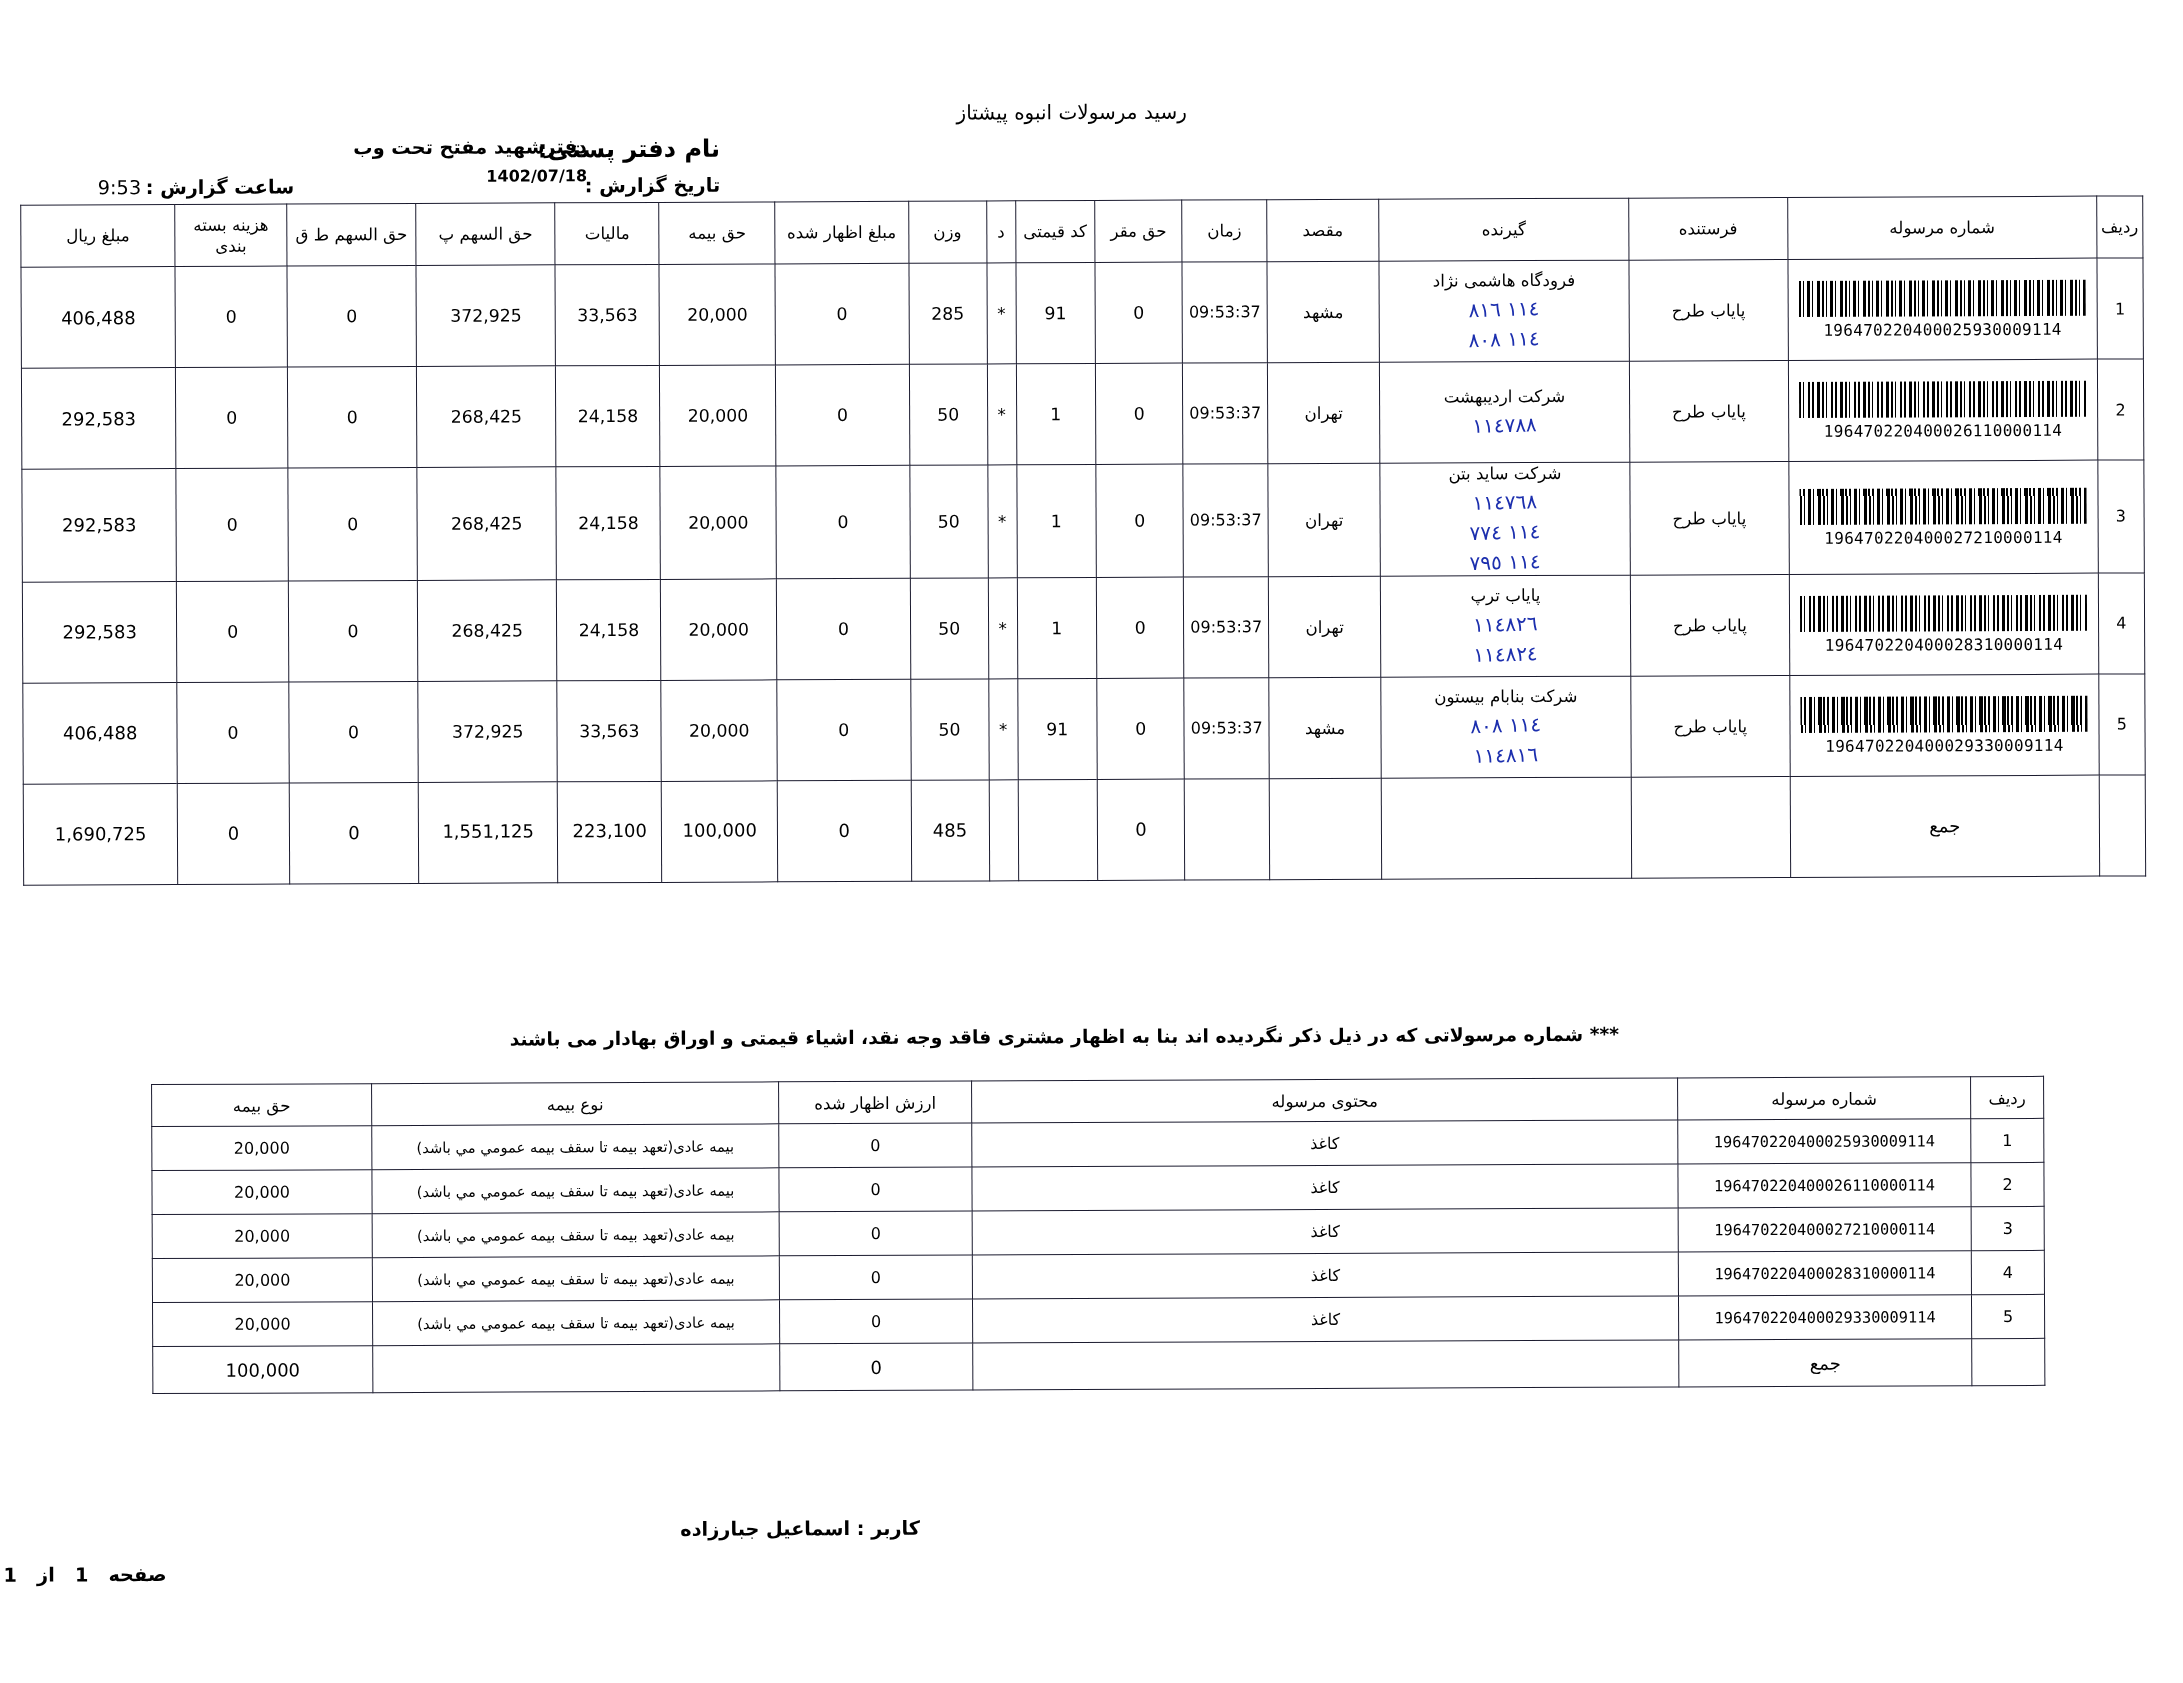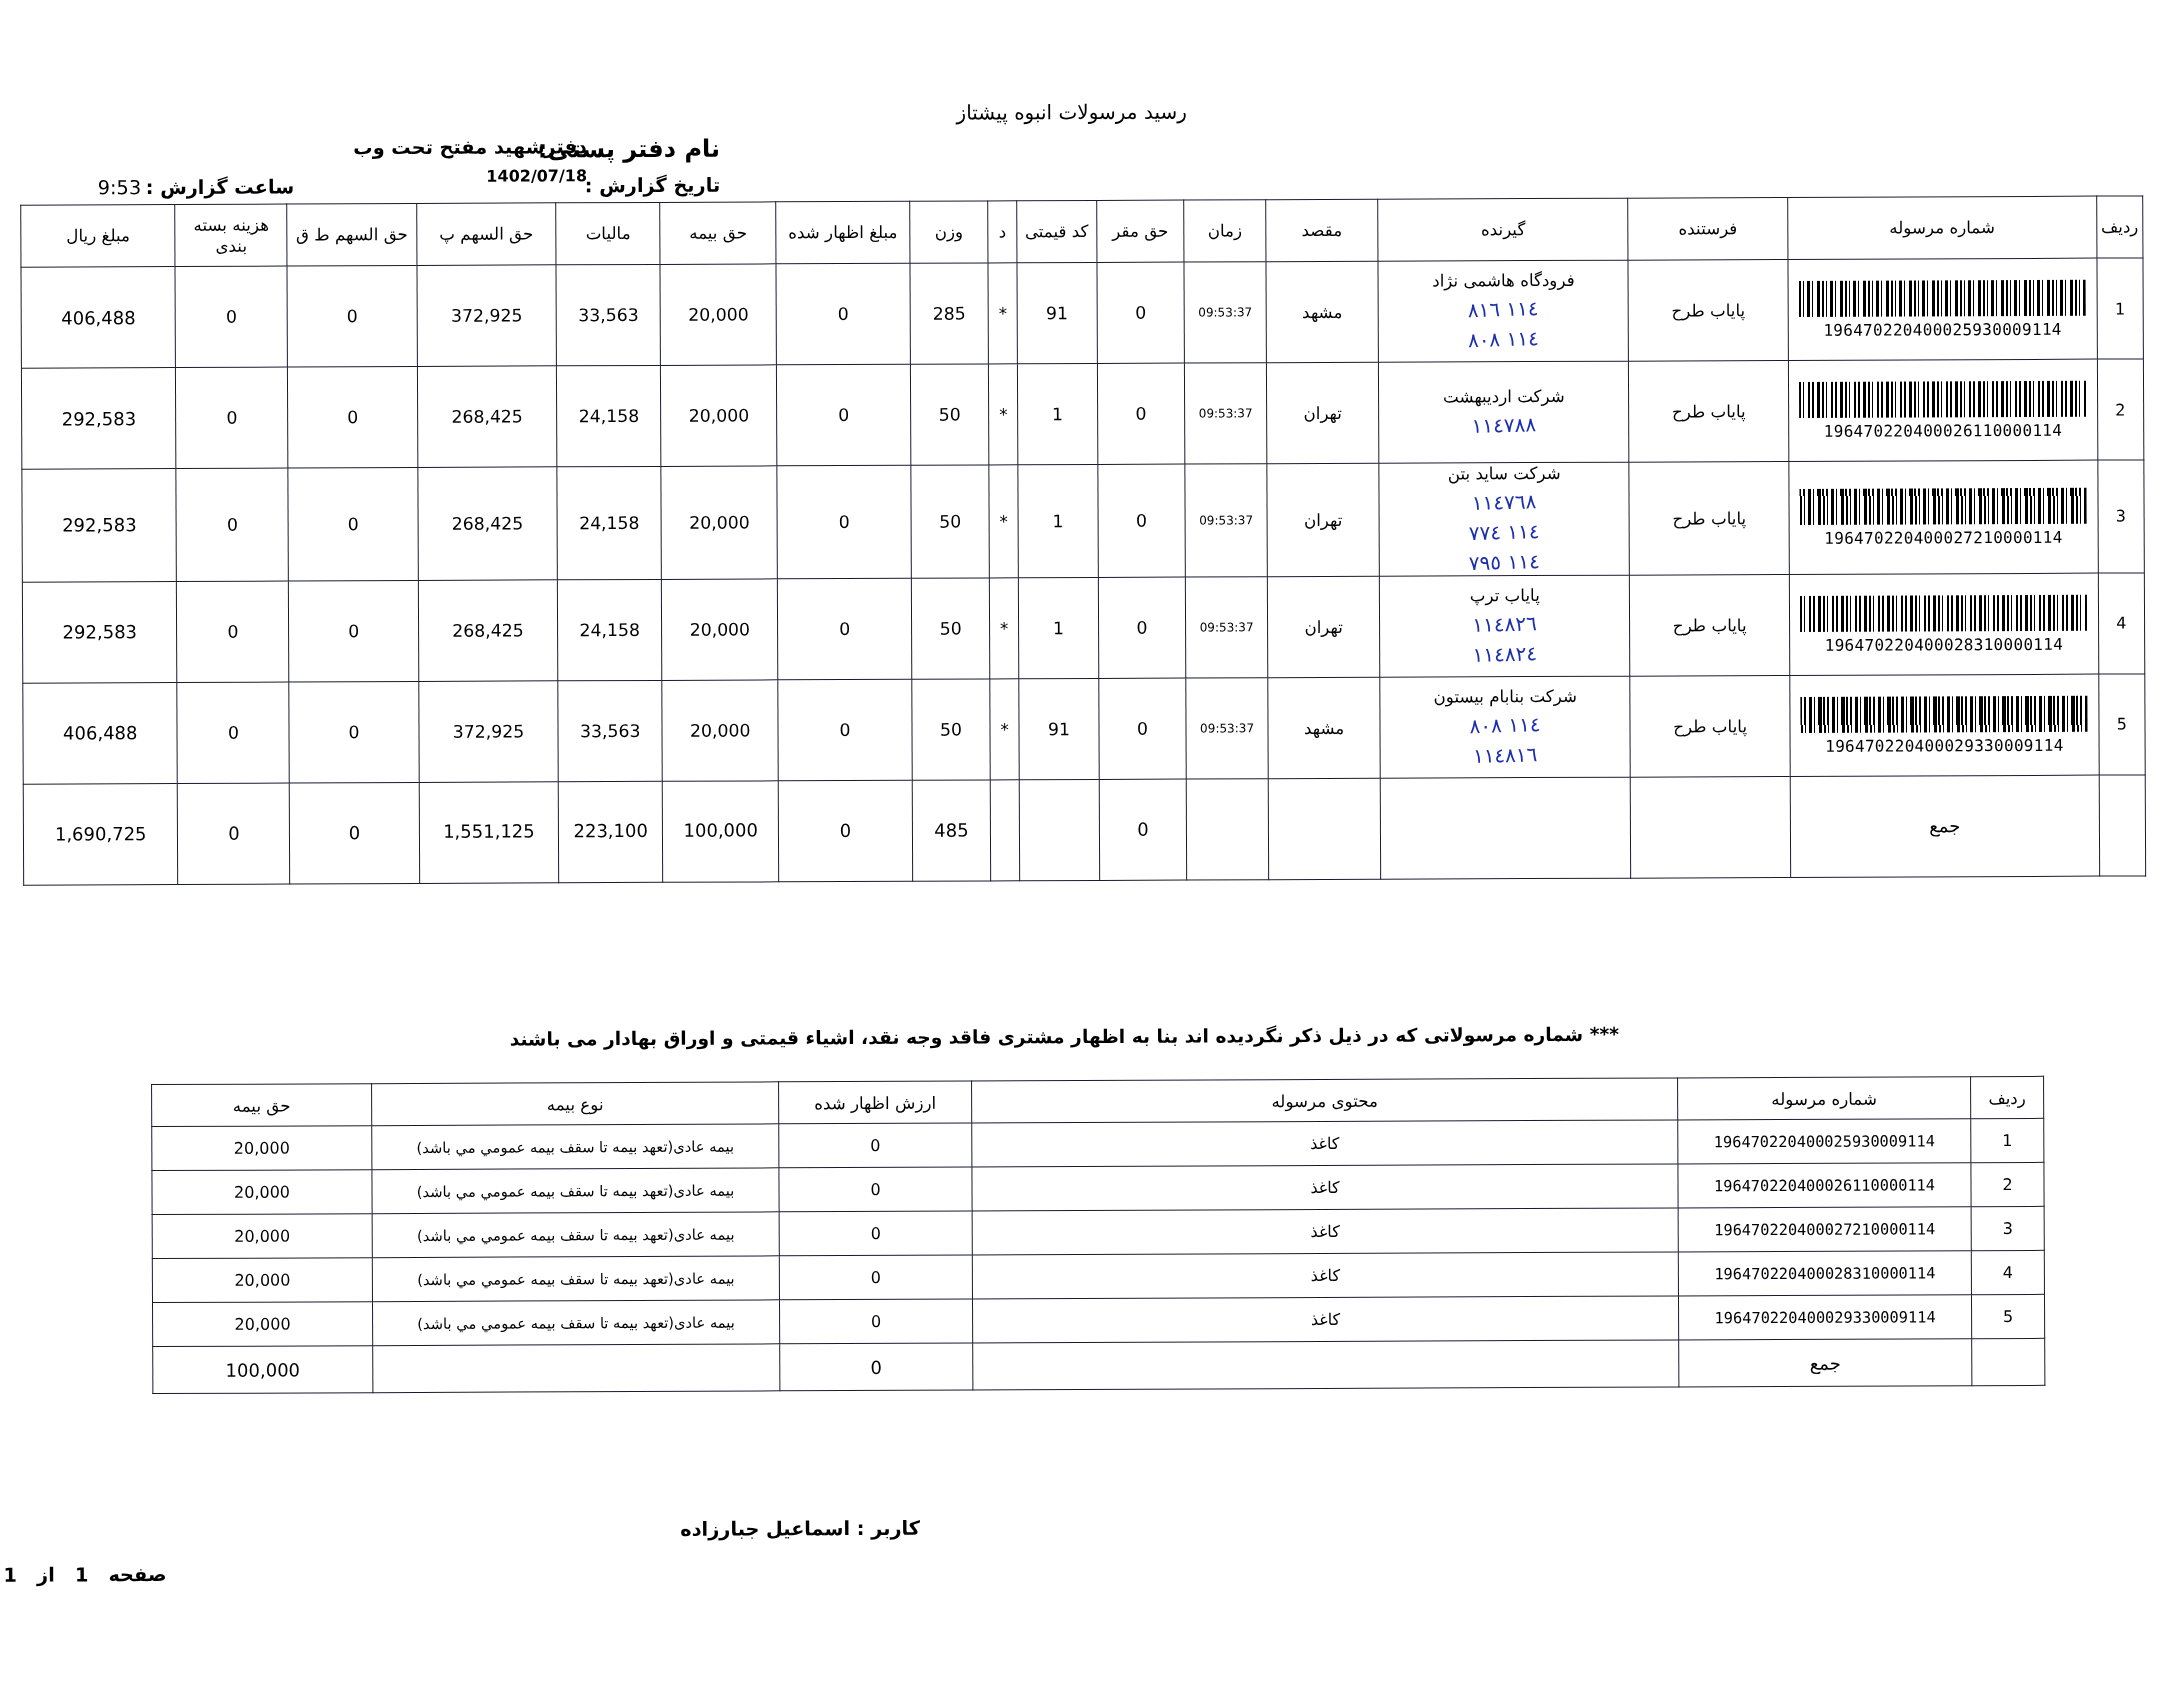--- a/index.html
+++ b/index.html
@@ -146,21 +146,21 @@
     color: #1c2fae;
     font-family: "DejaVu Sans", sans-serif;
     font-size: 20px;
     letter-spacing: 1.3px;
     direction: ltr;
     transform: rotate(-1.4deg);
     margin: 4px 0 0 0;
     text-align: center;
   }
   .time-cell {
-    font-size: 12px;
+    font-size: 16px;
     line-height: 1.2;
     border-radius: 13px;
   }
   .sum-row td {
     height: 73px;
     font-weight: normal;
     font-size: 18px;
   }
   .sum-label {
     font-size: 18px;

